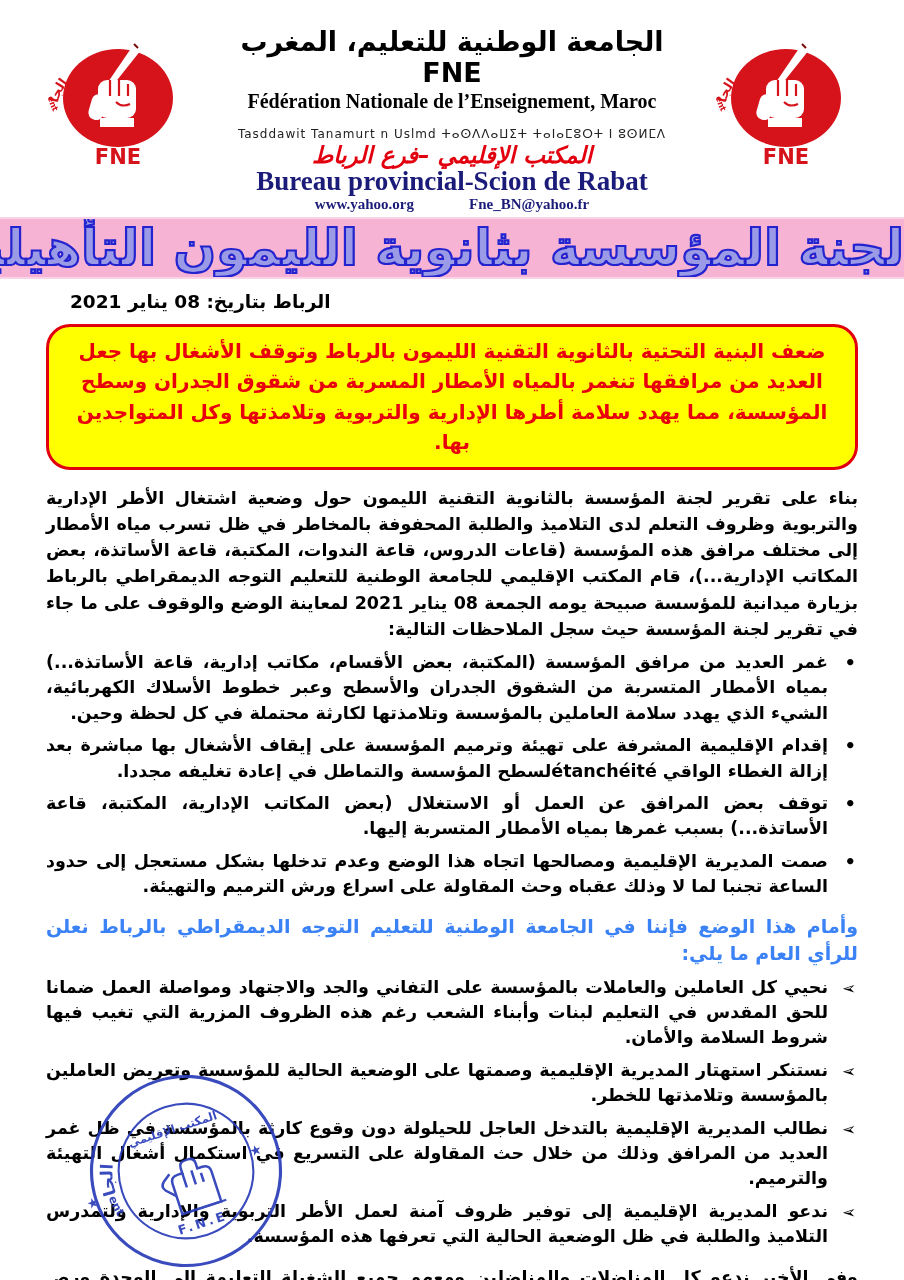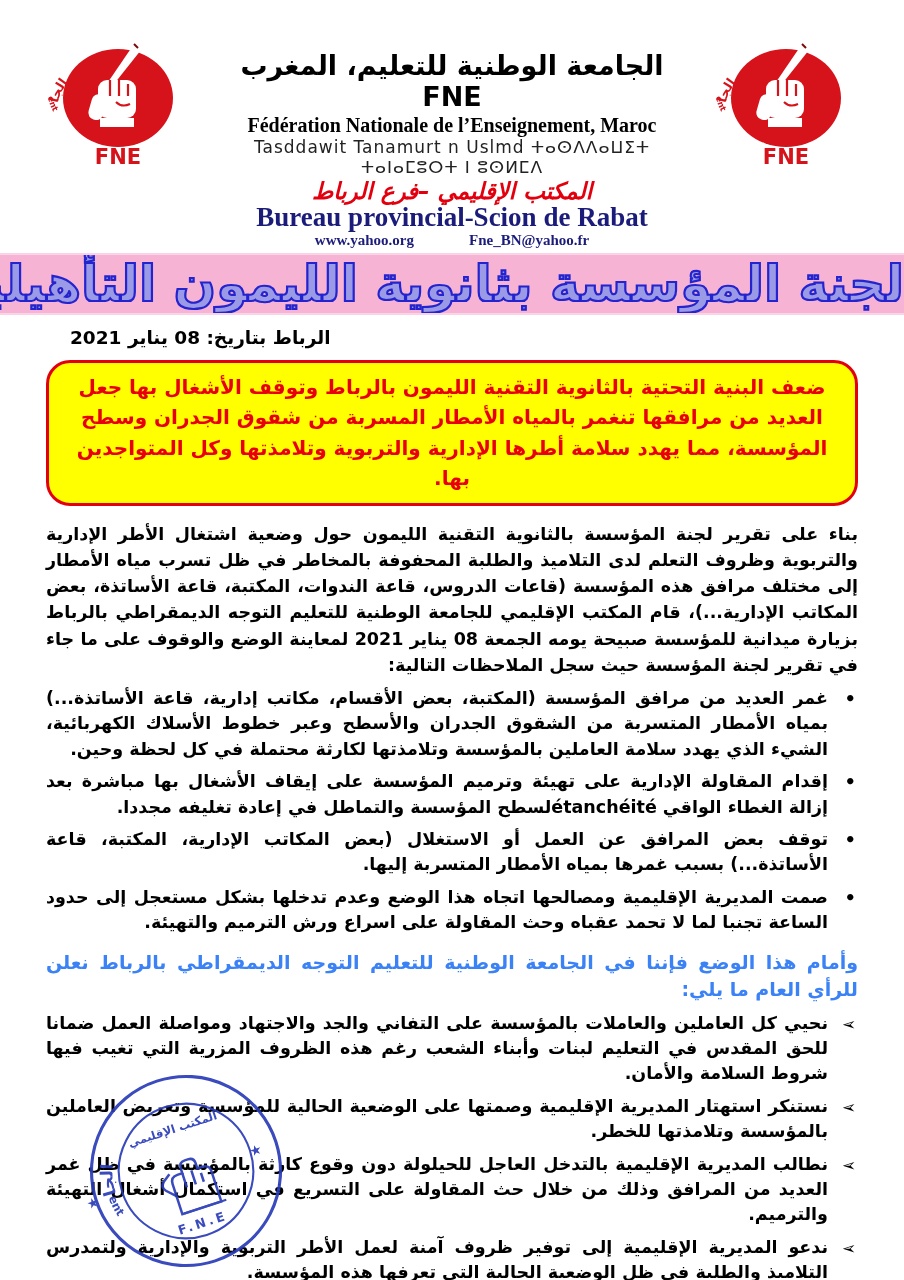--- a/index.html
+++ b/index.html
@@ -5,23 +5,23 @@
   * { margin:0; padding:0; box-sizing:border-box; }
   html,body { background:#ffffff; }
   body {
     width:904px; height:1280px; position:relative; overflow:hidden;
     font-family:"DejaVu Sans", sans-serif; direction:rtl; color:#000;
   }
   
   .header { display:flex; align-items:flex-start; padding:18px 28px 0 28px; }
   .logo-wrap { width:180px; flex:0 0 auto; text-align:center; }
   .header-center { flex:1; text-align:center; padding-top:8px; }
-  .h-ar  { font-size:27px; font-weight:bold; letter-spacing:0;margin-top:24px; }
+  .h-ar  { font-size:27px; font-weight:bold; letter-spacing:0; }
   .h-fr  { font-size:20px; font-weight:bold; font-family:"Liberation Serif", serif; margin-top:2px; }
-  .h-tif { font-size:17px; color:#222; margin-top:0; font-family:"DejaVu Sans", sans-serif; letter-spacing:1px;text-align:center; }
+  .h-tif { font-size:12px; color:#222; margin-top:14px; font-family:"DejaVu Sans", sans-serif; letter-spacing:1px;text-align:center; }
   .h-office-ar { color:#e3000e; font-size:23px; font-weight:bold; margin-top:1px;font-style:italic; }
   .h-office-fr { color:#1b1b7a; font-size:27px; font-weight:bold; font-family:"Liberation Serif", serif; margin-top:-2px; }
   .h-links { color:#1b1b7a; font-size:15px; font-weight:bold; font-family:"Liberation Serif", serif;
              display:flex; justify-content:center; gap:55px; direction:ltr; margin-top:-1px; }
   
   .banner {
     margin-top:4px; height:62px; background:#f6b3d3; border-top:2px solid #fbd3e6; border-bottom:2px solid #fbd3e6;
     text-align:center; white-space:nowrap; overflow:hidden; line-height:58px;
   }
   .banner span {
@@ -128,29 +128,29 @@
 
 <div class="para">بناء على تقرير لجنة المؤسسة بالثانوية التقنية الليمون حول وضعية اشتغال الأطر الإدارية والتربوية وظروف التعلم لدى التلاميذ والطلبة المحفوفة بالمخاطر في ظل تسرب مياه الأمطار إلى مختلف مرافق هذه المؤسسة (قاعات الدروس، قاعة الندوات، المكتبة، قاعة الأساتذة، بعض المكاتب الإدارية...)، قام المكتب الإقليمي للجامعة الوطنية للتعليم التوجه الديمقراطي بالرباط بزيارة ميدانية للمؤسسة صبيحة يومه الجمعة 08 يناير 2021 لمعاينة الوضع والوقوف على ما جاء في تقرير لجنة المؤسسة حيث سجل الملاحظات التالية:</div>
 
 <div class="list">
     <div class="list-item">
     <span class="marker">•</span>
     <span>غمر العديد من مرافق المؤسسة (المكتبة، بعض الأقسام، مكاتب إدارية، قاعة الأساتذة...) بمياه الأمطار المتسربة من الشقوق الجدران والأسطح وعبر خطوط الأسلاك الكهربائية، الشيء الذي يهدد سلامة العاملين بالمؤسسة وتلامذتها لكارثة محتملة في كل لحظة وحين.</span>
   </div>
     <div class="list-item">
     <span class="marker">•</span>
-    <span>إقدام المقاولة الإدارية على تهيئة وترميم المؤسسة على إيقاف الأشغال بها مباشرة بعد إزالة الغطاء الواقي étanchéitéلسطح المؤسسة والتماطل في إعادة تغليفه مجددا.</span>
+    <span>إقدام الإقليمية المشرفة على تهيئة وترميم المؤسسة على إيقاف الأشغال بها مباشرة بعد إزالة الغطاء الواقي étanchéitéلسطح المؤسسة والتماطل في إعادة تغليفه مجددا.</span>
   </div>
     <div class="list-item">
     <span class="marker">•</span>
     <span>توقف بعض المرافق عن العمل أو الاستغلال (بعض المكاتب الإدارية، المكتبة، قاعة الأساتذة...) بسبب غمرها بمياه الأمطار المتسربة إليها.</span>
   </div>
     <div class="list-item">
     <span class="marker">•</span>
-    <span>صمت المديرية الإقليمية ومصالحها اتجاه هذا الوضع وعدم تدخلها بشكل مستعجل إلى حدود الساعة تجنبا لما لا تحمد عقباه وحث المقاولة على اسراع ورش الترميم والتهيئة.</span>
+    <span>صمت المديرية الإقليمية ومصالحها اتجاه هذا الوضع وعدم تدخلها بشكل مستعجل إلى حدود الساعة تجنبا لما لا وذلك عقباه وحث المقاولة على اسراع ورش الترميم والتهيئة.</span>
   </div>
   </div>
 
 <div class="decl-heading">وأمام هذا الوضع فإننا في الجامعة الوطنية للتعليم التوجه الديمقراطي بالرباط نعلن للرأي العام ما يلي:</div>
 
 <div class="list">
     <div class="list-item">
     <span class="marker arrow">➢</span>
     <span>نحيي كل العاملين والعاملات بالمؤسسة على التفاني والجد والاجتهاد ومواصلة العمل ضمانا للحق المقدس في التعليم لبنات وأبناء الشعب رغم هذه الظروف المزرية التي تغيب فيها شروط السلامة والأمان.</span>
   </div>

